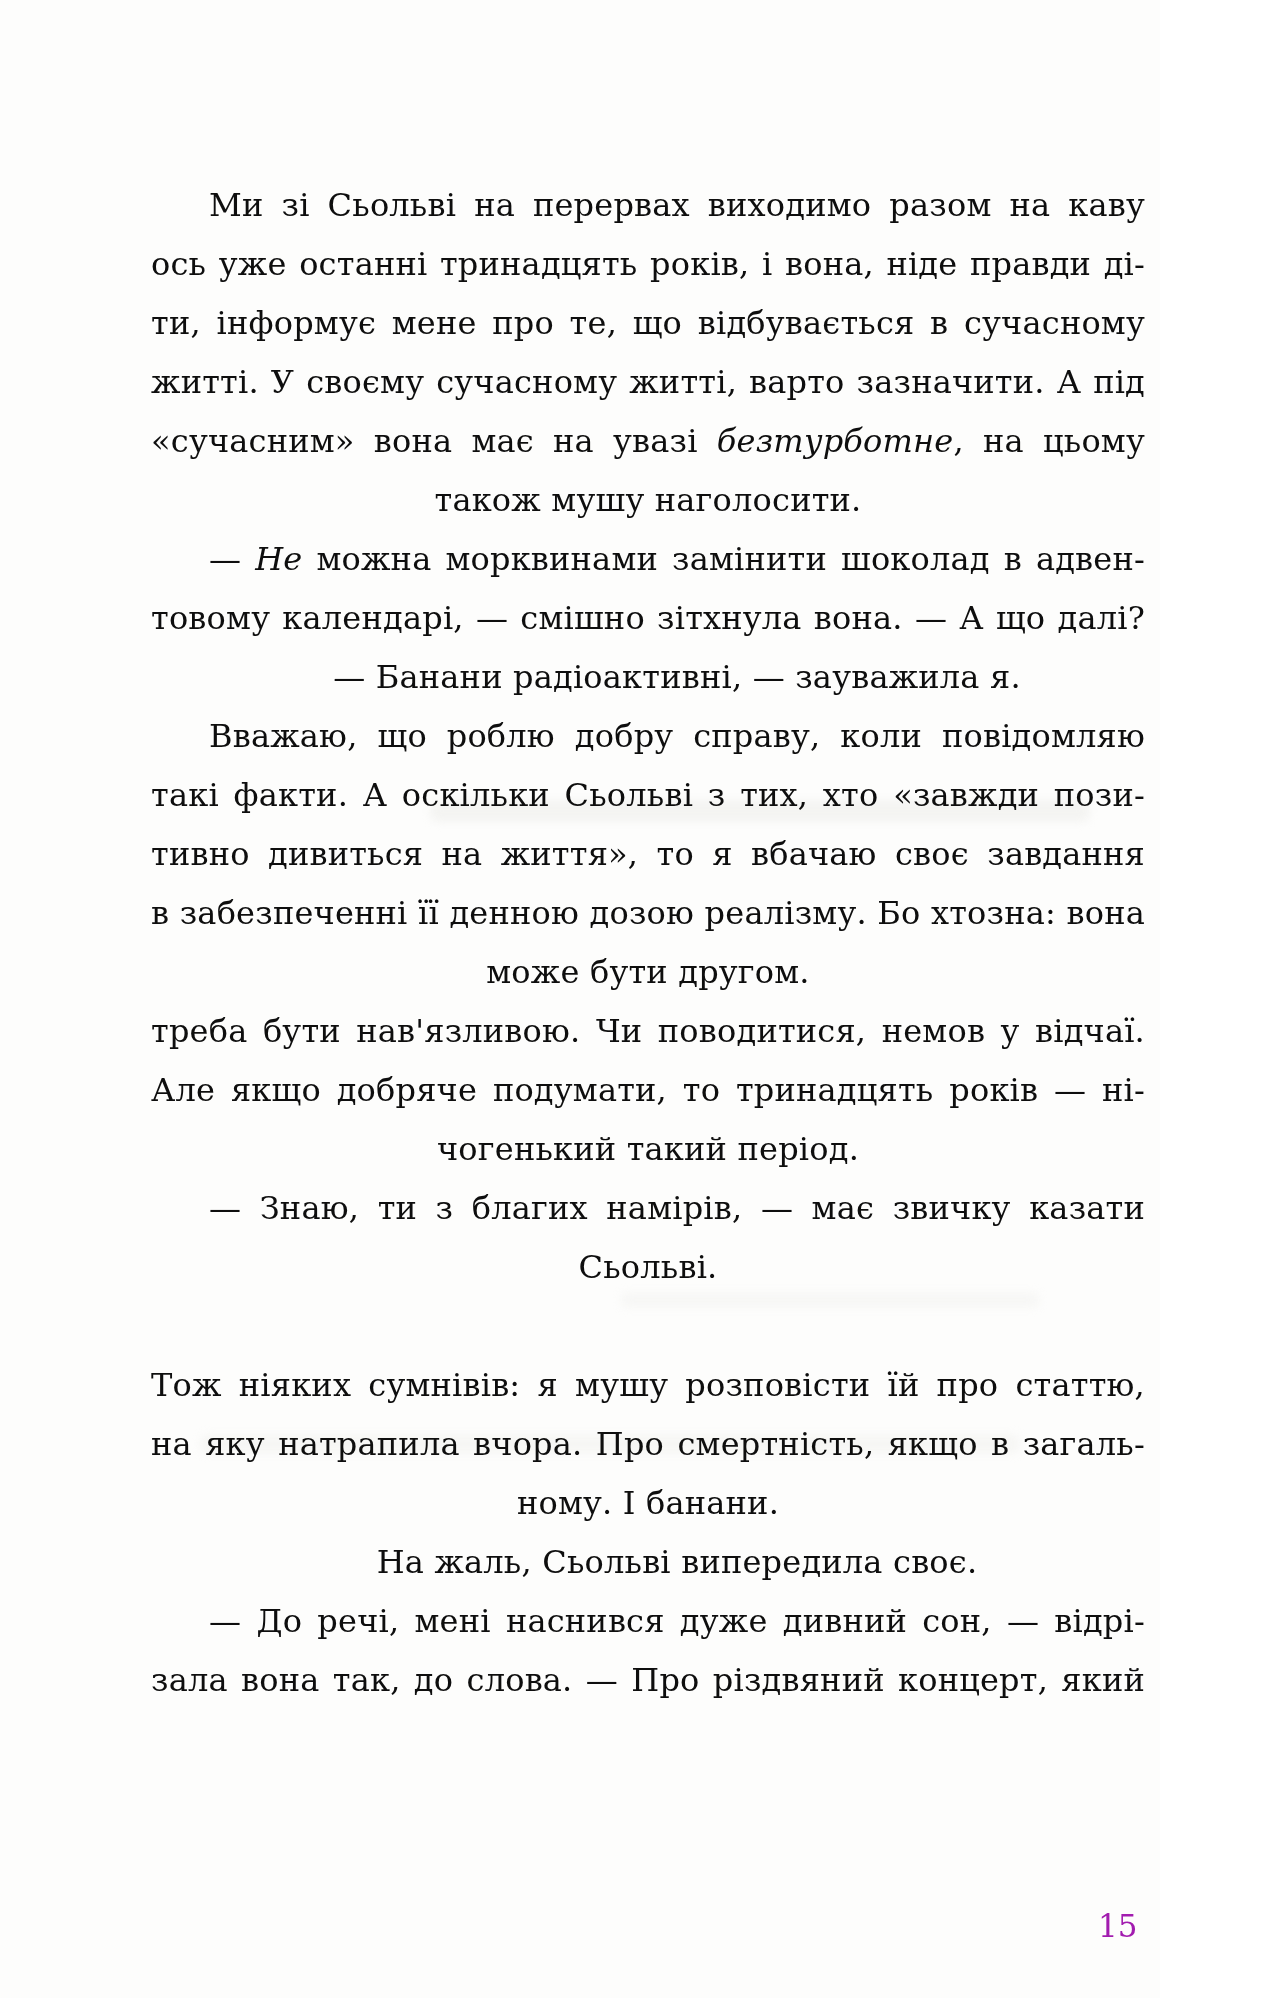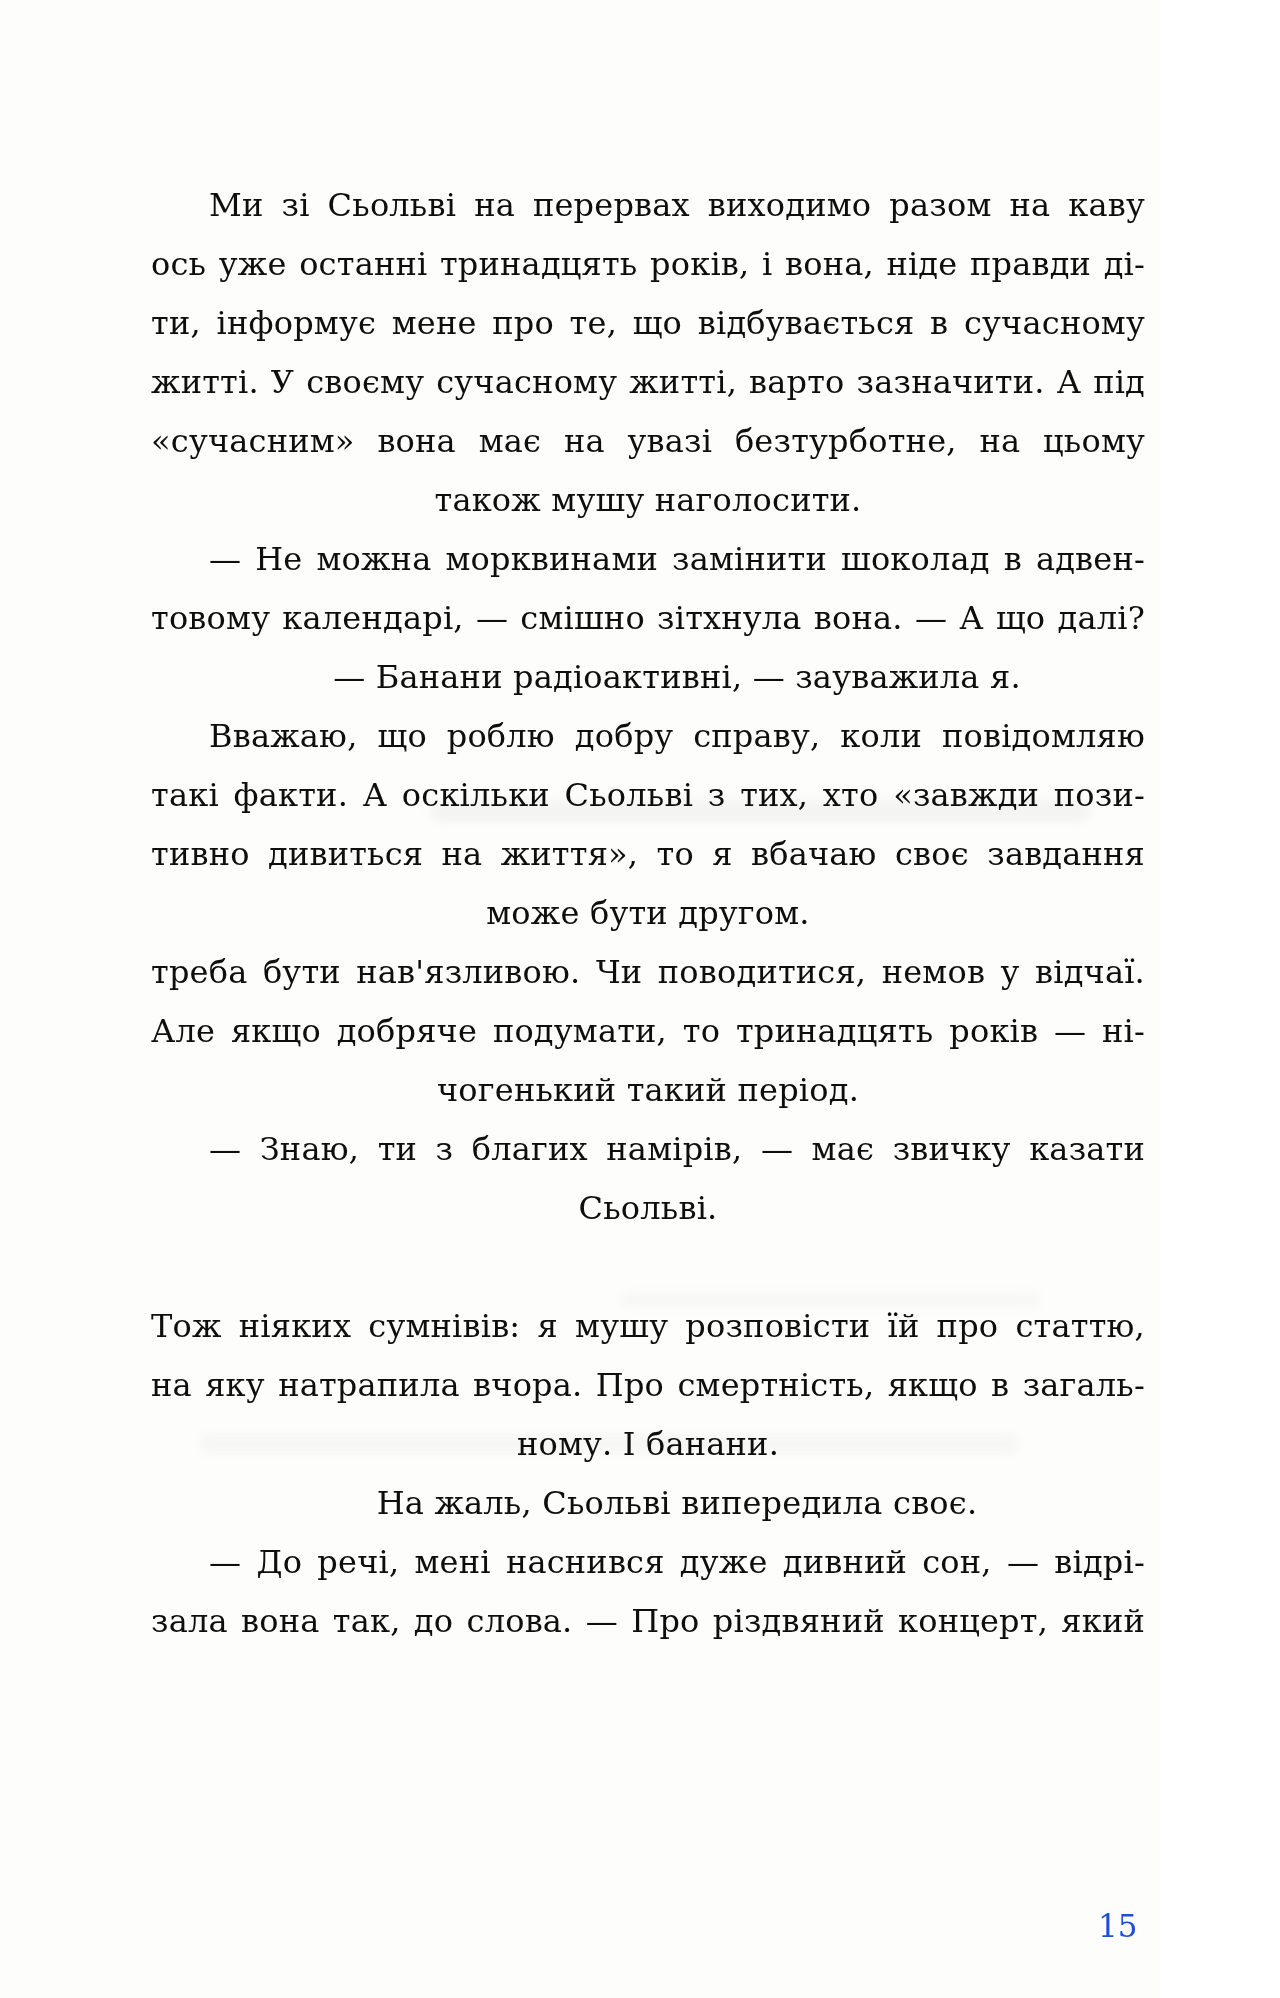--- a/index.html
+++ b/index.html
@@ -33,28 +33,29 @@
     text-align: justify;
     text-align-last: justify;
   }
   .line.indent {
     text-indent: 58px;
   }
   .line.blank {
     height: 59px;
   }
   .it {
+    font-style: italic;
   }
   .page-number {
     position: absolute;
     left: 1098px;
     top: 1906px;
     font-size: 31px;
     line-height: 40px;
-    color: #1d4ed8;
+    color: #a21caf;
   }
   .smudge {
     position: absolute;
     background: #ededea;
     opacity: 0.55;
     filter: blur(4px);
     border-radius: 8px;
   }
   .smudge-1 { left: 430px; top: 800px;  width: 660px; height: 22px; }
   .smudge-2 { left: 200px; top: 1434px; width: 820px; height: 20px; opacity: 0.4; }
@@ -74,20 +75,21 @@
       <div class="line just"><span>ти, інформує мене про те, що відбувається в сучасному</span></div>
       <div class="line just"><span>житті. У своєму сучасному житті, варто зазначити. А під</span></div>
       <div class="line just"><span>«сучасним» вона має на увазі </span><span class="it">безтурботне</span><span>, на цьому</span></div>
       <div class="line"><span>також мушу наголосити.</span></div>
       <div class="line indent just"><span>— </span><span class="it">Не</span><span> можна морквинами замінити шоколад в адвен-</span></div>
       <div class="line just"><span>товому календарі, — смішно зітхнула вона. — А що далі?</span></div>
       <div class="line indent"><span>— Банани радіоактивні, — зауважила я.</span></div>
       <div class="line indent just"><span>Вважаю, що роблю добру справу, коли повідомляю</span></div>
       <div class="line just"><span>такі факти. А оскільки Сьольві з тих, хто «завжди пози-</span></div>
       <div class="line just"><span>тивно дивиться на життя», то я вбачаю своє завдання</span></div>
+      <div class="line just"><span>в забезпеченні її денною дозою реалізму. Бо хтозна: вона</span></div>
       <div class="line"><span>може бути другом.</span></div>
       <div class="line just"><span>треба бути нав'язливою. Чи поводитися, немов у відчаї.</span></div>
       <div class="line just"><span>Але якщо добряче подумати, то тринадцять років — ні-</span></div>
       <div class="line"><span>чогенький такий період.</span></div>
       <div class="line indent just"><span>— Знаю, ти з благих намірів, — має звичку казати</span></div>
       <div class="line"><span>Сьольві.</span></div>
       <div class="line blank"></div>
       <div class="line just"><span>Тож ніяких сумнівів: я мушу розповісти їй про статтю,</span></div>
       <div class="line just"><span>на яку натрапила вчора. Про смертність, якщо в загаль-</span></div>
       <div class="line"><span>ному. І банани.</span></div>

